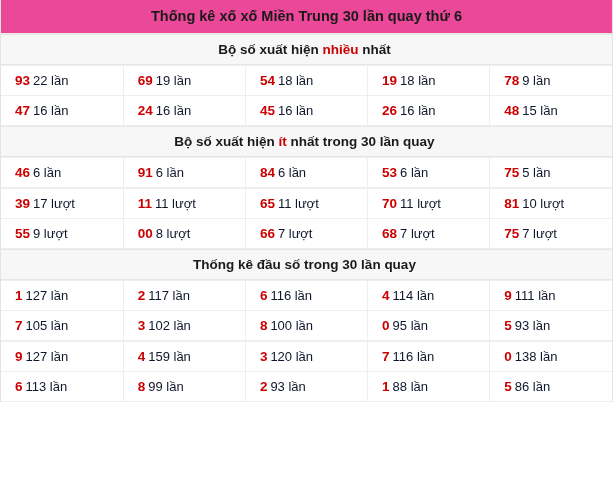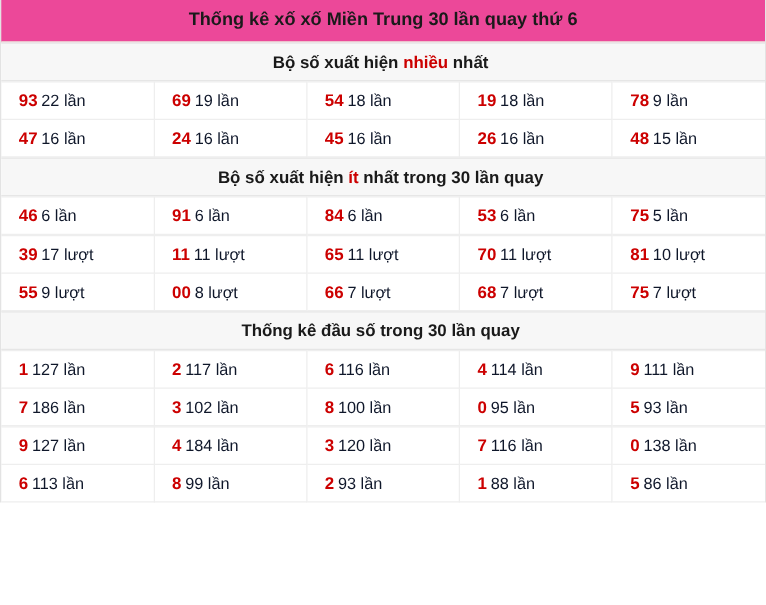--- a/index.html
+++ b/index.html
@@ -141,34 +141,34 @@
   <table class="grid">
     <tbody>
         <tr>
       <td><span class="num">1</span><span class="cnt">127 lần</span></td>
       <td><span class="num">2</span><span class="cnt">117 lần</span></td>
       <td><span class="num">6</span><span class="cnt">116 lần</span></td>
       <td><span class="num">4</span><span class="cnt">114 lần</span></td>
       <td><span class="num">9</span><span class="cnt">111 lần</span></td>
     </tr>
     <tr>
-      <td><span class="num">7</span><span class="cnt">186 lần</span></td>
+      <td><span class="num">7</span><span class="cnt">105 lần</span></td>
       <td><span class="num">3</span><span class="cnt">102 lần</span></td>
       <td><span class="num">8</span><span class="cnt">100 lần</span></td>
       <td><span class="num">0</span><span class="cnt">95 lần</span></td>
       <td><span class="num">5</span><span class="cnt">93 lần</span></td>
     </tr>
   </tbody>
     </table>
 
   <table class="grid">
     <tbody>
         <tr>
       <td><span class="num">9</span><span class="cnt">127 lần</span></td>
-      <td><span class="num">4</span><span class="cnt">184 lần</span></td>
+      <td><span class="num">4</span><span class="cnt">159 lần</span></td>
       <td><span class="num">3</span><span class="cnt">120 lần</span></td>
       <td><span class="num">7</span><span class="cnt">116 lần</span></td>
       <td><span class="num">0</span><span class="cnt">138 lần</span></td>
     </tr>
     <tr>
       <td><span class="num">6</span><span class="cnt">113 lần</span></td>
       <td><span class="num">8</span><span class="cnt">99 lần</span></td>
       <td><span class="num">2</span><span class="cnt">93 lần</span></td>
       <td><span class="num">1</span><span class="cnt">88 lần</span></td>
       <td><span class="num">5</span><span class="cnt">86 lần</span></td>

